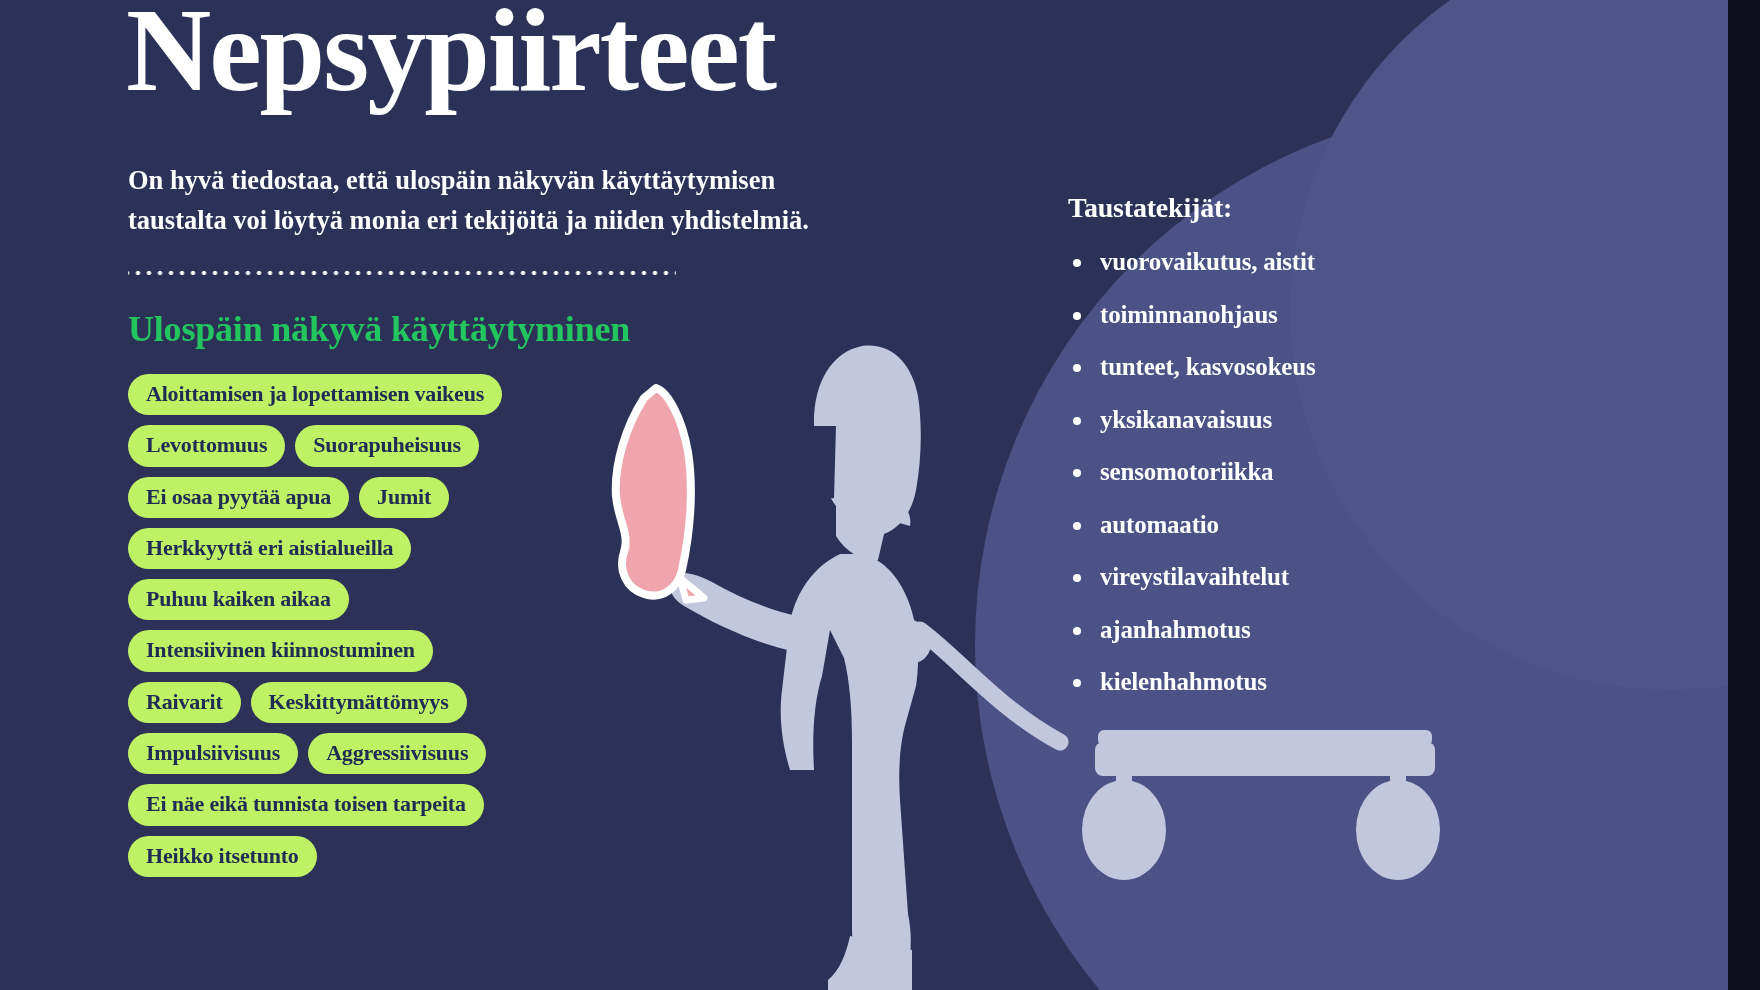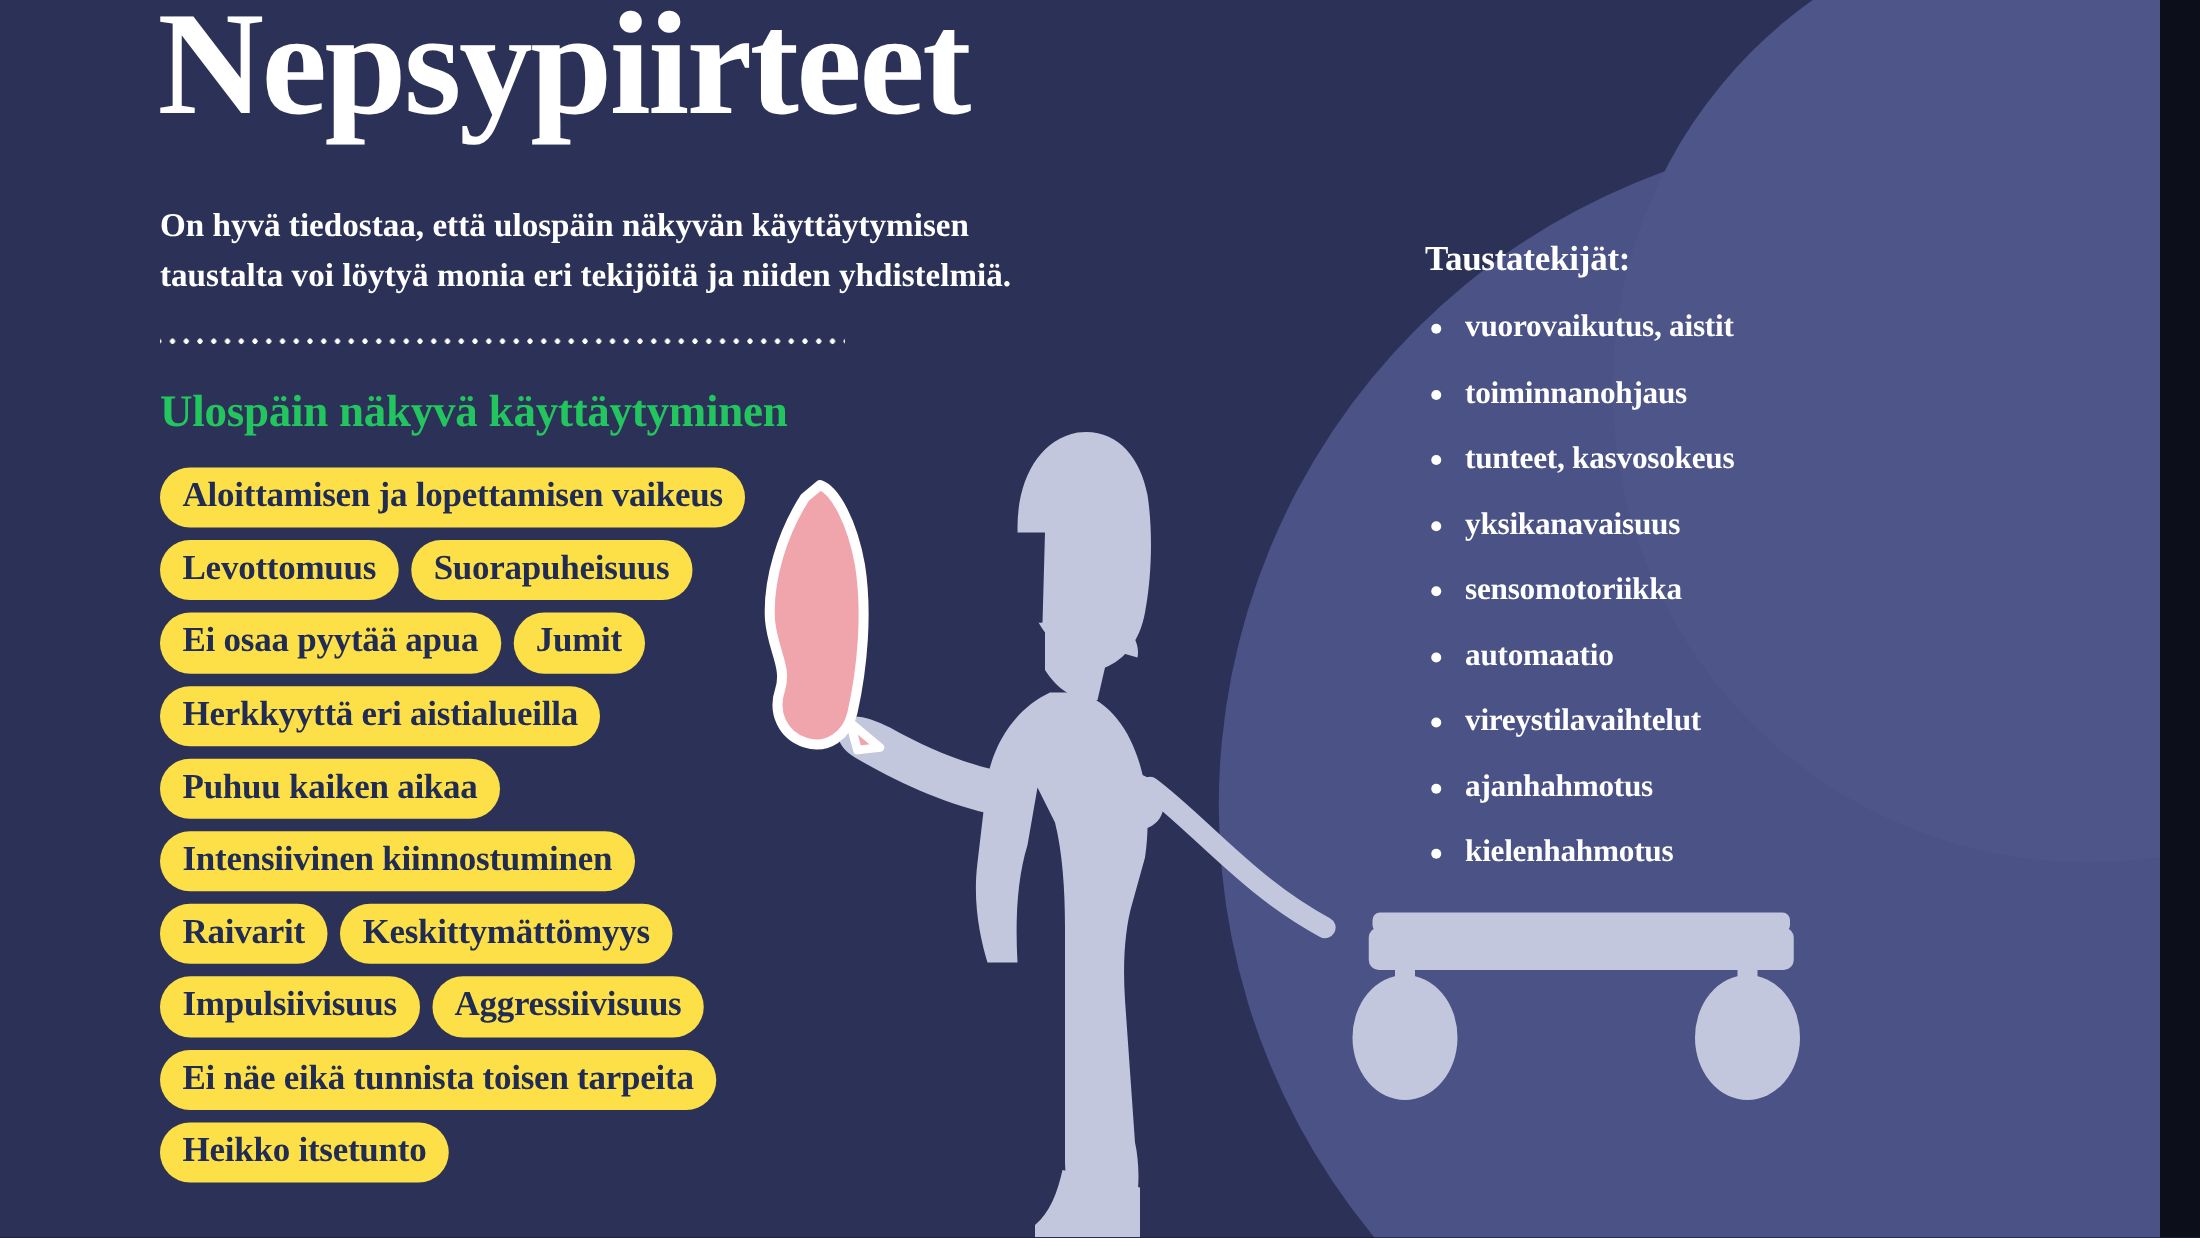--- a/index.html
+++ b/index.html
@@ -88,35 +88,35 @@
     position:absolute;
     left:128px;
     top:374px;
     width:700px;
     display:flex;
     flex-direction:column;
     gap:10px;
   }
   .pill-row{ display:flex; gap:10px; align-items:center; }
   .pill{
-    background:#fde047;
+    background:#bef264;
     color:#212c54;
-    font-size:28px;
+    font-size:22px;
     font-weight:bold;
     letter-spacing:-0.2px;
     border-radius:999px;
     padding:7px 18px 9px 18px;
     white-space:nowrap;
     line-height:1.15;
   }
 
   
   .right-col{
     position:absolute;
-    left:1140px;
+    left:1068px;
     top:192px;
     width:560px;
   }
   .right-title{
     font-size:28px;
     font-weight:bold;
     color:#ffffff;
     margin-bottom:24px;
     letter-spacing:-0.2px;
   }

